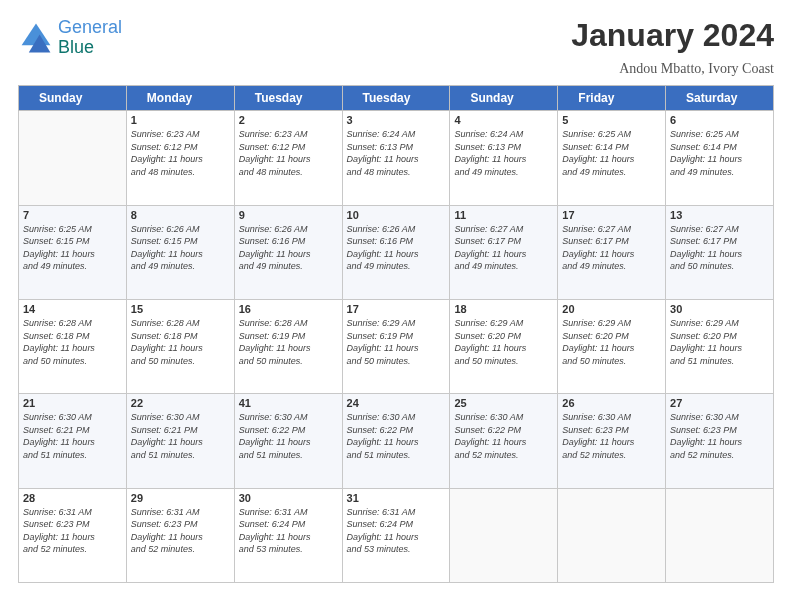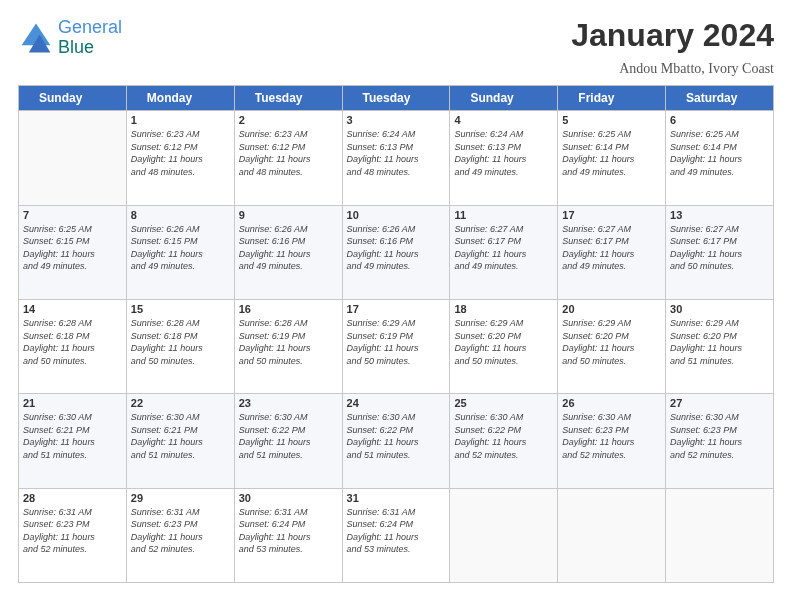--- a/index.html
+++ b/index.html
@@ -288,21 +288,21 @@
 and 51 minutes.</div>
           </td>
           <td>
             <span class="day-num">22</span>
             <div class="day-info" style="white-space: pre-line;">Sunrise: 6:30 AM
 Sunset: 6:21 PM
 Daylight: 11 hours
 and 51 minutes.</div>
           </td>
           <td>
-            <span class="day-num">23</span>
+            <span class="day-num">41</span>
             <div class="day-info" style="white-space: pre-line;">Sunrise: 6:30 AM
 Sunset: 6:22 PM
 Daylight: 11 hours
 and 51 minutes.</div>
           </td>
           <td>
             <span class="day-num">24</span>
             <div class="day-info" style="white-space: pre-line;">Sunrise: 6:30 AM
 Sunset: 6:22 PM
 Daylight: 11 hours

